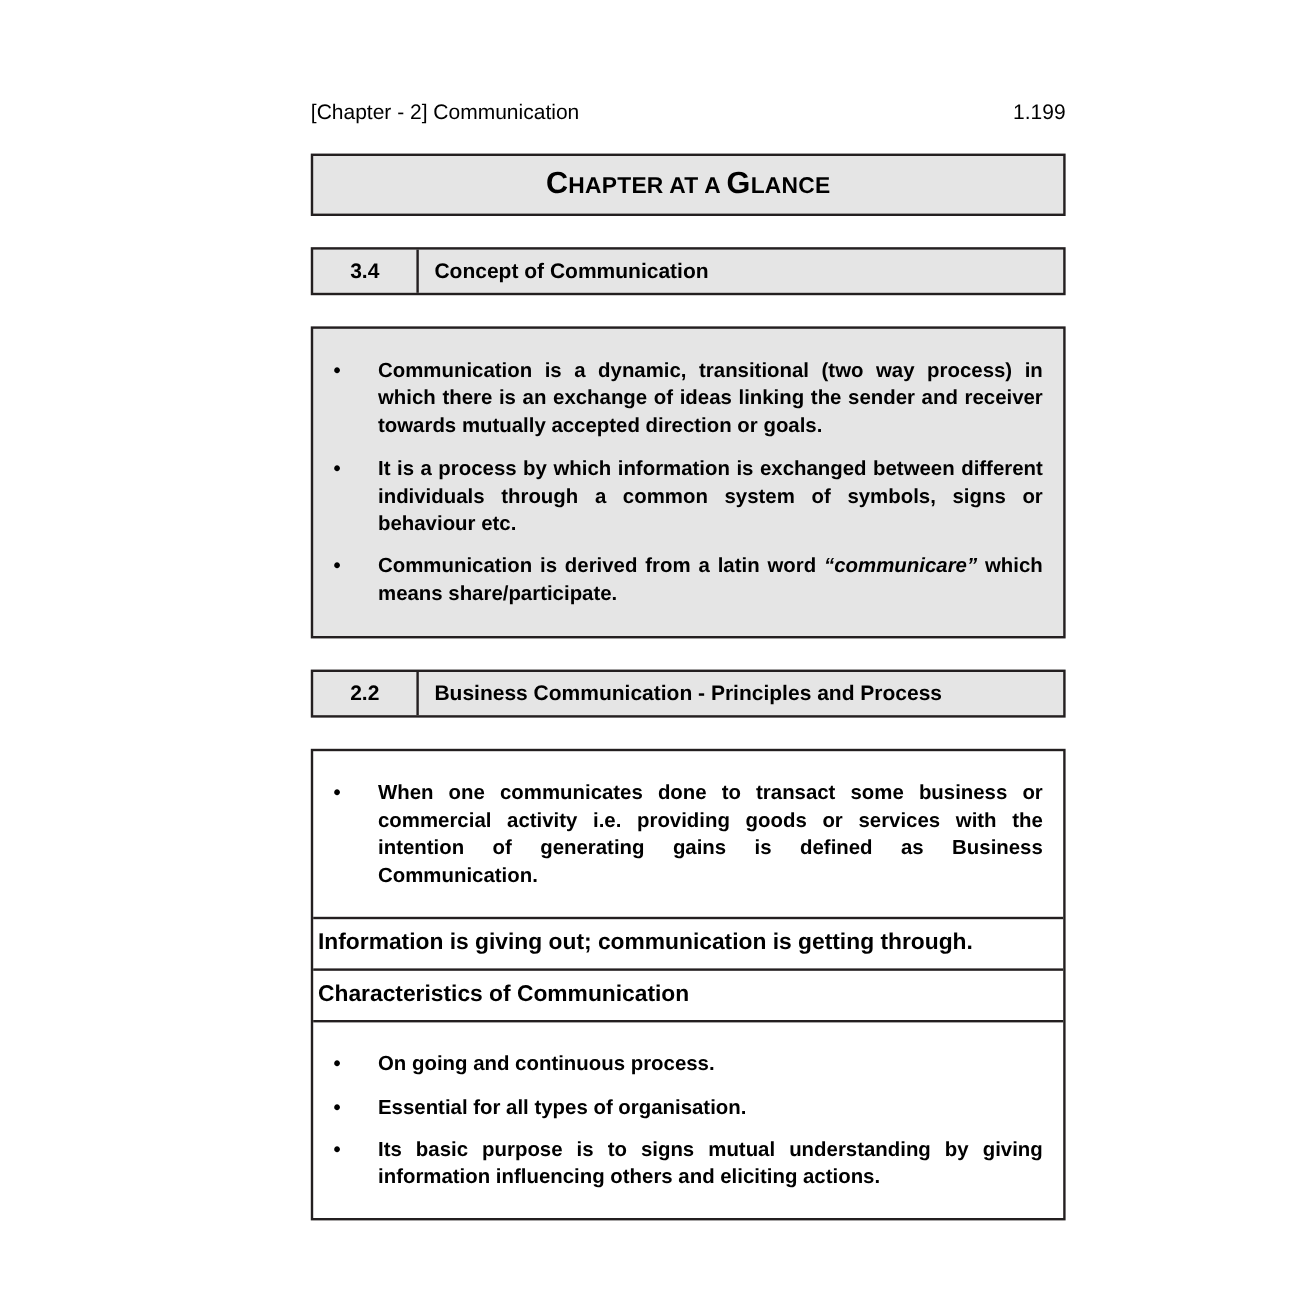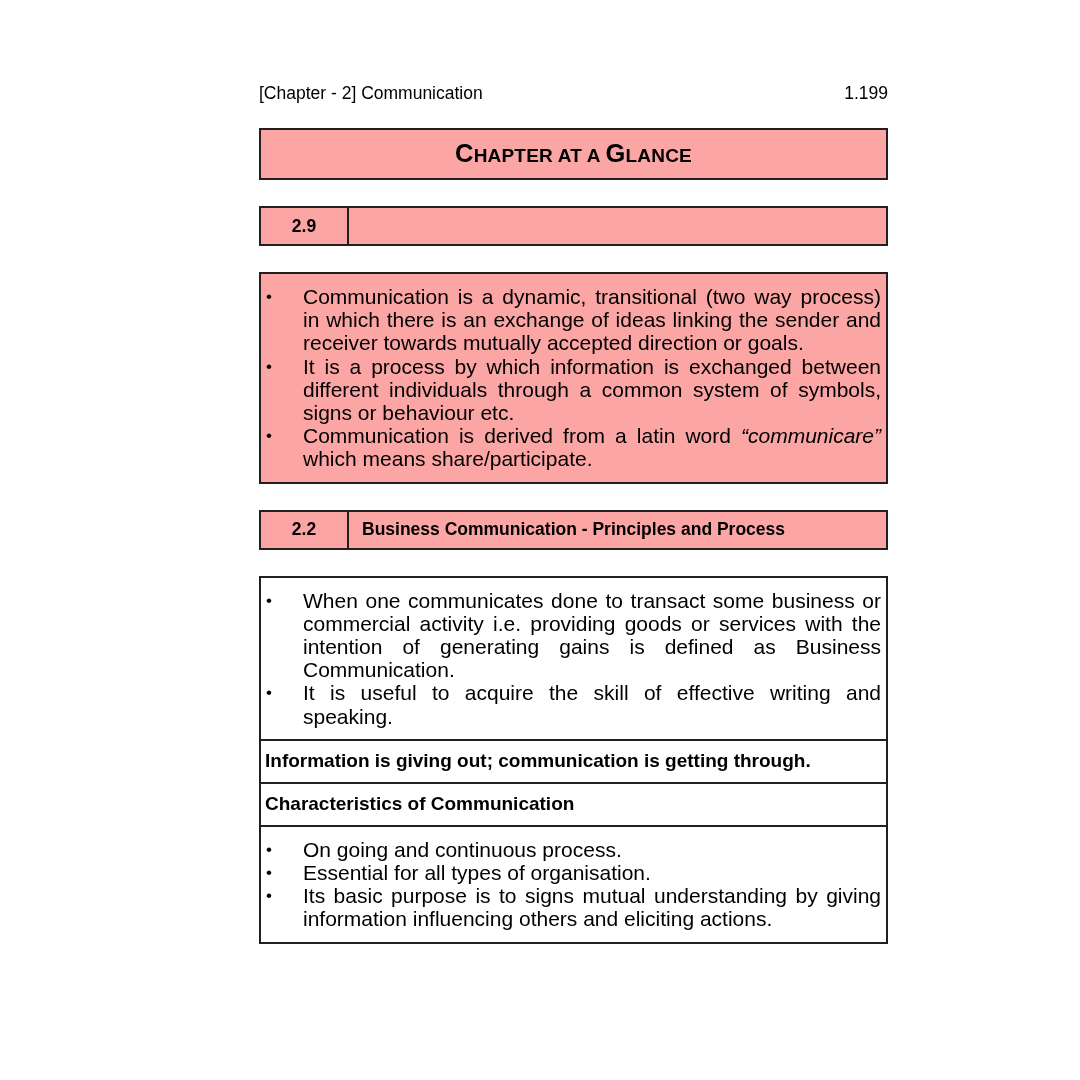--- a/index.html
+++ b/index.html
@@ -40,21 +40,21 @@
   .content {
     position: absolute;
     left: 259px;
     top: 128px;
     width: 629px;
   }
 
   .box {
     border: 2px solid #231f20;
     box-sizing: border-box;
-    background: #fca5a5;
+    background: #e5e5e5;
   }
 
   
   .banner {
     height: 52px;
     display: flex;
     align-items: center;
     justify-content: center;
     margin-bottom: 26px;
   }
@@ -102,25 +102,26 @@
   }
 
   .bullet-list {
     list-style: none;
     margin: 0;
     padding: 11px 5px 11px 4px;
   }
   .bullet-list li {
     position: relative;
     padding-left: 38px;
-    font-size: 21px;
+    font-size: 17px;
     line-height: 23.2px;
     text-align: justify;
     text-justify: inter-word;
-    margin: 0;
+    margin: 12px;
+    font-weight: bold;
   }
   .bullet-list li::before {
     content: "\2022";
     position: absolute;
     left: 1px;
     top: 0;
     font-size: 17px;
     line-height: 23.2px;
   }
   .italic-term {
@@ -155,41 +156,41 @@
     <span class="head-right">1.199</span>
   </div>
 
   <div class="content">
 
     <div class="box banner">
       <div class="banner-title"><span class="cap">C</span><span>HAPTER AT A </span><span class="cap">G</span><span>LANCE</span></div>
     </div>
 
     <div class="box section-row">
-      <div class="section-num">2.9</div>
+      <div class="section-num">3.4</div>
+      <div class="section-title">Concept of Communication</div>
     </div>
 
     <div class="box block">
       <ul class="bullet-list">
         <li>Communication is a dynamic, transitional (two way process) in which there is an exchange of ideas linking the sender and receiver towards mutually accepted direction or goals.</li>
         <li>It is a process by which information is exchanged between different individuals through a common system of symbols, signs or behaviour etc.</li>
         <li><span>Communication is derived from a latin word </span><span class="italic-term">“communicare”</span><span> which means share/participate.</span></li>
       </ul>
     </div>
 
     <div class="box section-row">
       <div class="section-num">2.2</div>
       <div class="section-title">Business Communication - Principles and Process</div>
     </div>
 
     <div class="stacked-box">
 
       <ul class="bullet-list">
         <li>When one communicates done to transact some business or commercial activity i.e. providing goods or services with the intention of generating gains is defined as Business Communication.</li>
-        <li>It is useful to acquire the skill of effective writing and speaking.</li>
       </ul>
 
       <div class="bold-row row-divider">Information is giving out; communication is getting through.</div>
 
       <div class="bold-row row-divider">Characteristics of Communication</div>
 
       <ul class="bullet-list row-divider">
         <li>On going and continuous process.</li>
         <li>Essential for all types of organisation.</li>
         <li>Its basic purpose is to signs mutual understanding by giving information influencing others and eliciting actions.</li>

